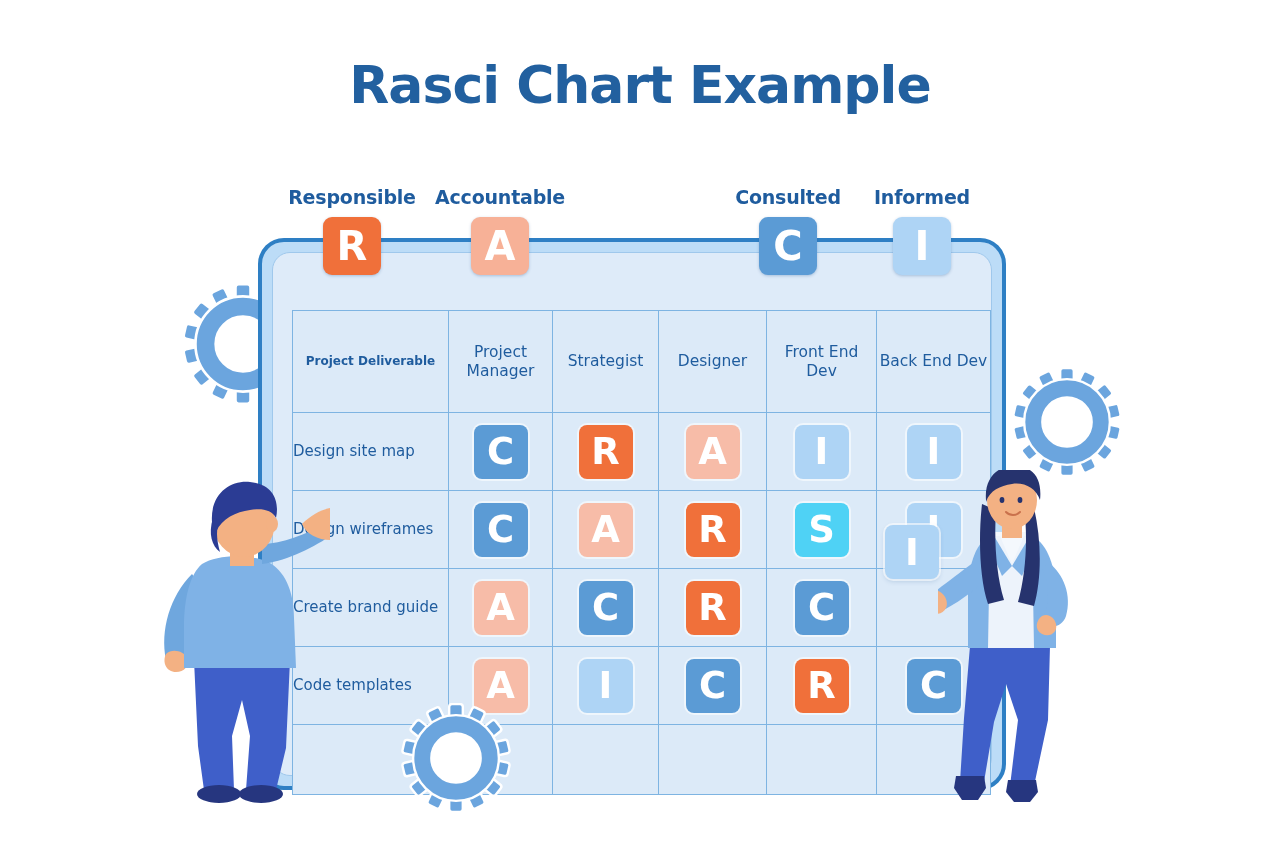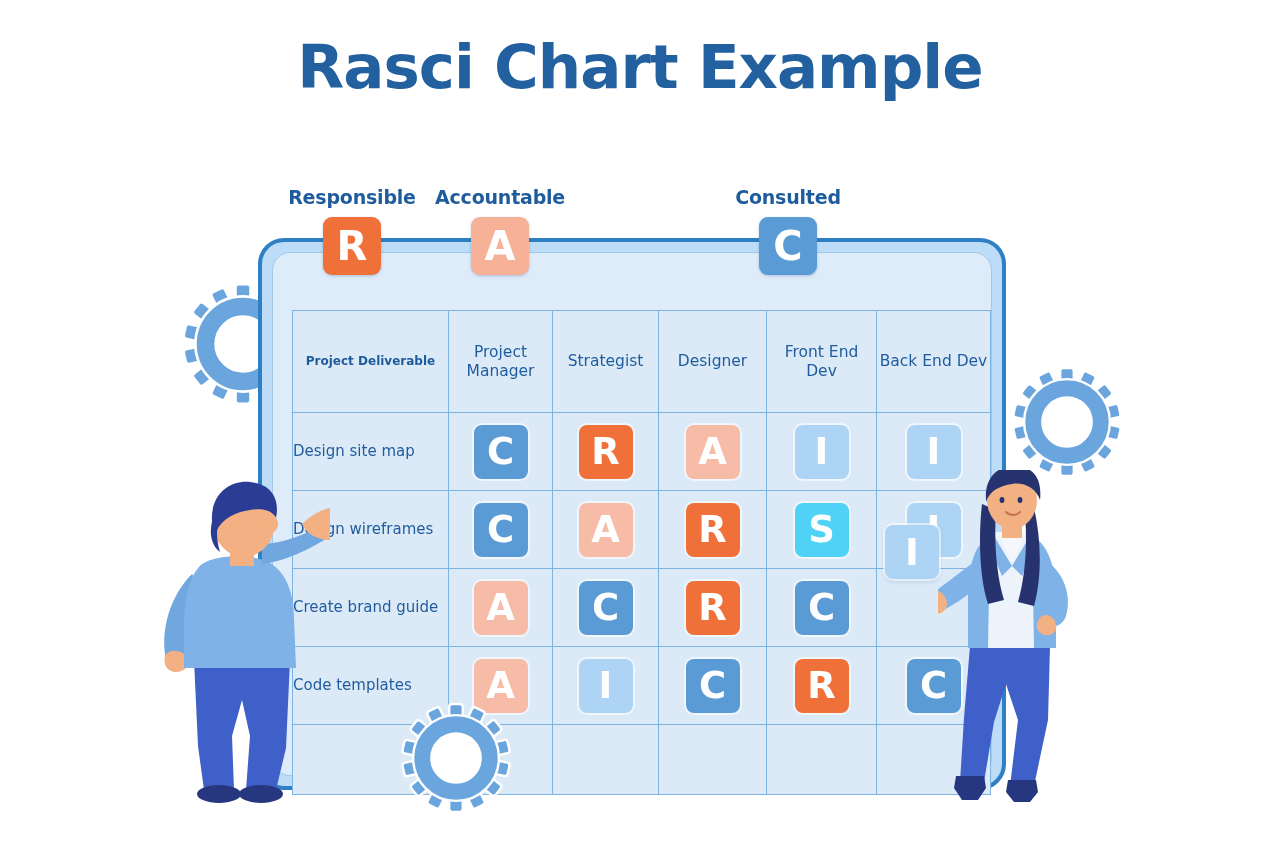--- a/index.html
+++ b/index.html
@@ -12,25 +12,25 @@
     height: 853px;
     position: relative;
     overflow: hidden;
     font-family: "Liberation Sans", sans-serif;
   }
 
   
   #page-title {
     position: absolute;
     left: 0;
-    top: 36px;
+    top: 59px;
     width: 1280px;
     text-align: center;
     font-family: "DejaVu Sans", sans-serif;
-    font-size: 61px;
+    font-size: 52px;
     font-weight: bold;
     letter-spacing: -1px;
     color: #22609F;
     line-height: 1;
     white-space: nowrap;
   }
 
   
   #legend {
     position: absolute;
@@ -230,20 +230,24 @@
     <div class="legend-tile" style="background:#F0703A;">R</div>
   </div>
   <div class="legend-item" style="left:200px;">
     <div class="legend-label">Accountable</div>
     <div class="legend-tile" style="background:#F7B197;">A</div>
   </div>
   <div class="legend-item" style="left:488px;">
     <div class="legend-label">Consulted</div>
     <div class="legend-tile" style="background:#5B9BD5;">C</div>
   </div>
+  <div class="legend-item" style="left:622px;">
+    <div class="legend-label">Informed</div>
+    <div class="legend-tile" style="background:#AED4F5;">I</div>
+  </div>
 </div>
 
 <table id="rasci-table">
   <colgroup>
     <col style="width:156px">
       <col style="width:104px">
       <col style="width:106px">
     <col style="width:108px">
       <col style="width:110px">
       <col style="width:114px">

